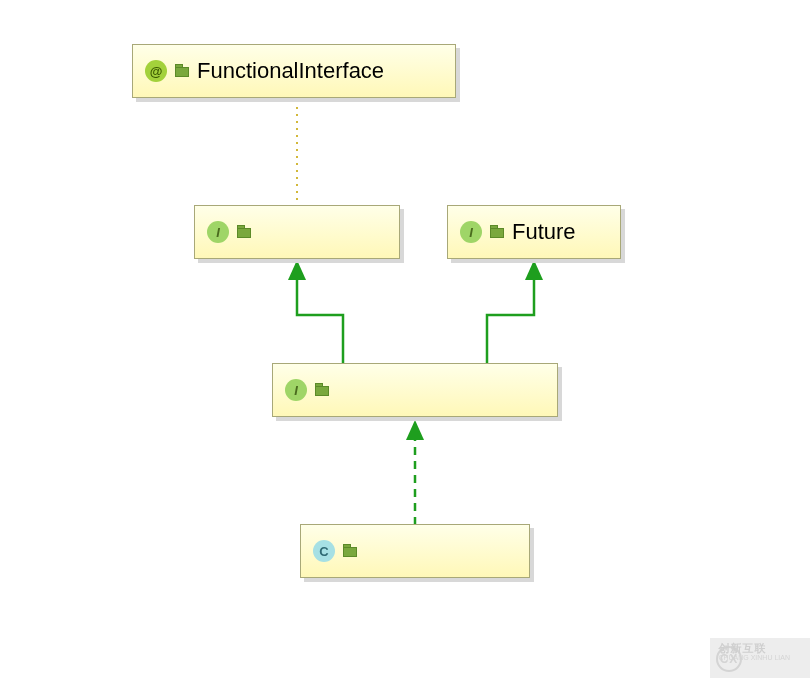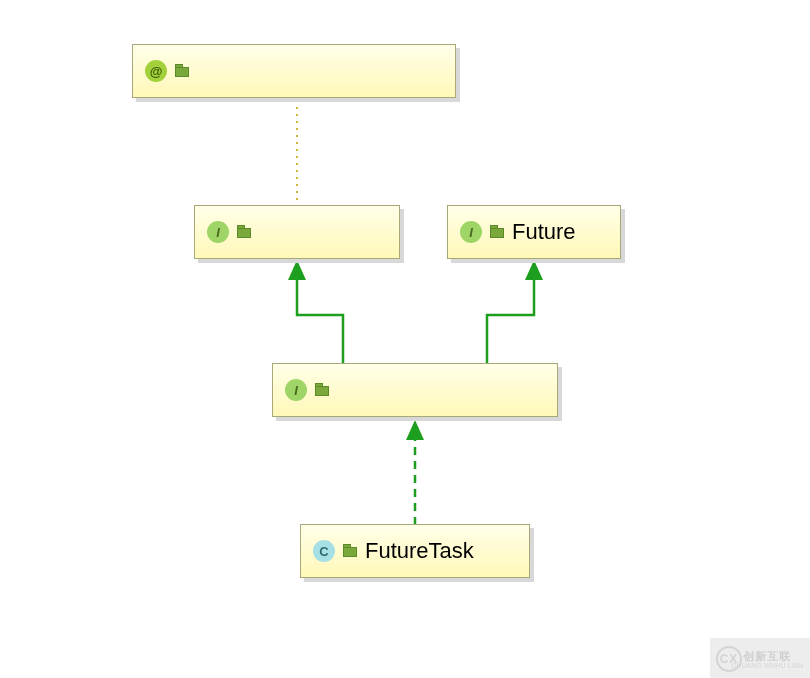--- a/index.html
+++ b/index.html
@@ -88,25 +88,24 @@
     border: 2px solid #d4d4d4;
     border-radius: 50%;
     color: #d4d4d4;
     font-size: 12px;
     display: flex;
     align-items: center;
     justify-content: center;
   }
   .watermark .txt {
     position: absolute;
-    right: 7px;
+    right: 20px;
     top: 4px;
-    text-align: center;
+    text-align: left;
     line-height: 1.1;
-    margin-top: 8px;
   }
   .watermark .cn {
     font-size: 7px;
     letter-spacing: 0;
     font-weight: normal;
     color: #d4d4d4;
   }
 </style>
 </head>
 <body>
@@ -129,20 +128,21 @@
   <polyline points="487,363 487,315 534,315 534,280" fill="none" stroke="#1e9e1e" stroke-width="2.5"></polyline>
   <path d="M534,260 L525,280 L543,280 Z" fill="#1e9e1e"></path>
 
   <line x1="415" y1="525" x2="415" y2="440" stroke="#1e9e1e" stroke-width="2.5" stroke-dasharray="8,6"></line>
   <path d="M415,420 L406,440 L424,440 Z" fill="#1e9e1e"></path>
 </svg>
 
 <div class="node" style="left:132px; top:44px; width:324px; height:54px;">
   <span class="badge annotation">@</span>
   <span class="pkg"></span>
+  <span class="label">FunctionalInterface</span>
 </div>
 
 <div class="node" style="left:194px; top:205px; width:206px; height:54px;">
   <span class="badge interface">I</span>
   <span class="pkg"></span>
 </div>
 
 <div class="node" style="left:447px; top:205px; width:174px; height:54px;">
   <span class="badge interface">I</span>
   <span class="pkg"></span>
@@ -150,21 +150,20 @@
 </div>
 
 <div class="node" style="left:272px; top:363px; width:286px; height:54px;">
   <span class="badge interface">I</span>
   <span class="pkg"></span>
 </div>
 
 <div class="node" style="left:300px; top:524px; width:230px; height:54px;">
   <span class="badge cls">C</span>
   <span class="pkg"></span>
-  <span class="label">FutureTask</span>
 </div>
 
 <div class="watermark">
   <div class="cx">CX</div>
   <div class="txt">
     <div>创新互联</div>
     <div class="cn">CHUANG XINHU LIAN</div>
   </div>
 </div>
 

